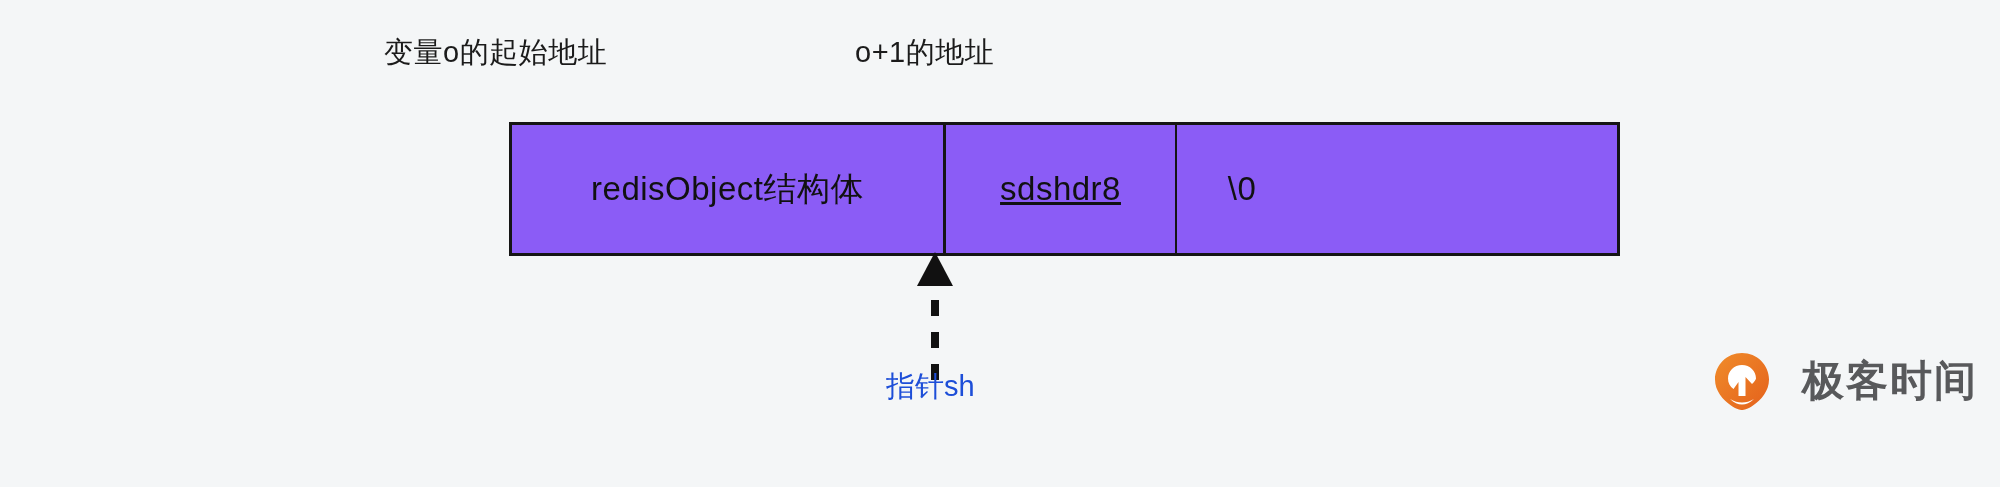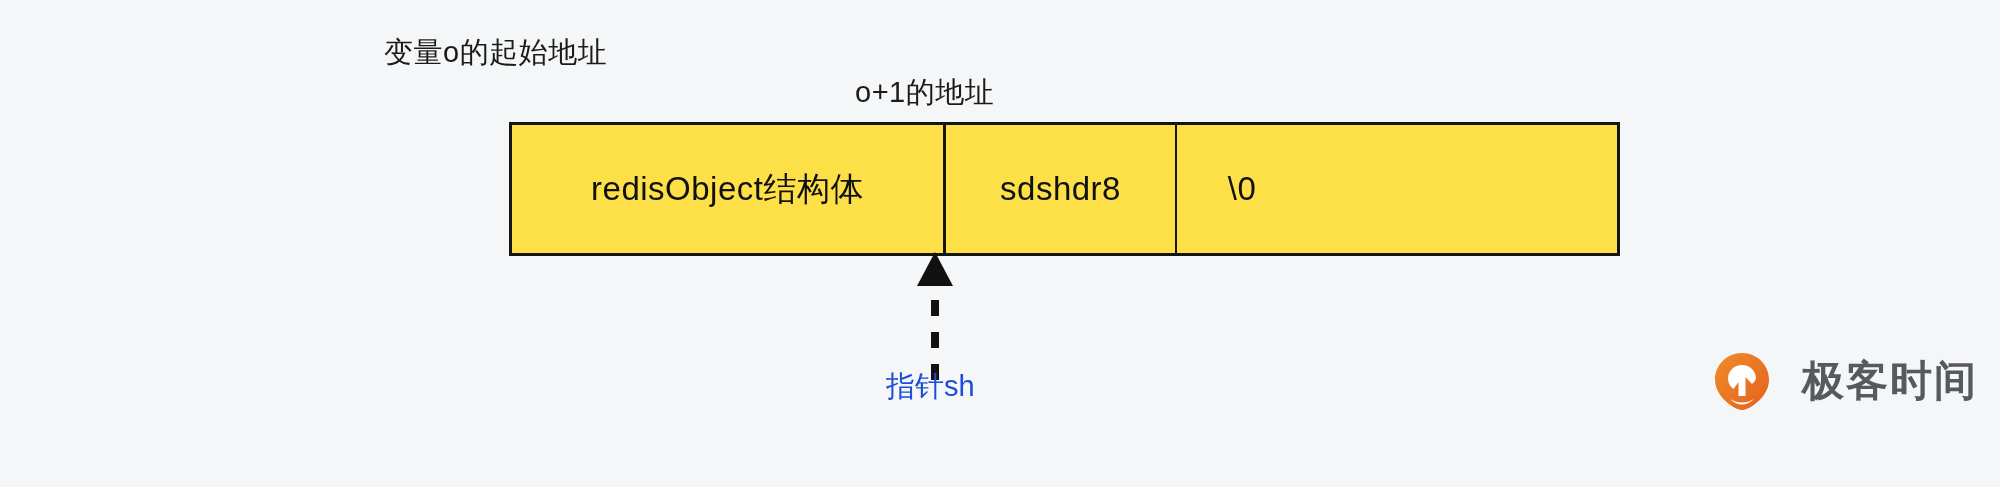--- a/index.html
+++ b/index.html
@@ -23,49 +23,49 @@
   
   .addr-label {
     position: absolute;
     font-size: 29px;
     color: #1b1b1b;
     letter-spacing: 0.5px;
     white-space: nowrap;
     line-height: 1;
   }
   #label-start { left: 384px; top: 38px; }
-  #label-next  { left: 855px; top: 38px; margin-top: 40px; }
+  #label-next  { left: 855px; top: 38px; }
 
   
   .mem-strip {
     position: absolute;
     left: 509px;
     top: 122px;
     width: 1111px;
     height: 134px;
     display: flex;
     box-sizing: border-box;
     border: 3px solid #151515;
-    background: #fde047;
+    background: #8b5cf6;
   }
   .mem-cell {
     position: relative;
     display: flex;
     align-items: center;
     justify-content: center;
     box-sizing: border-box;
     height: 100%;
     font-size: 33px;
     color: #111111;
     white-space: nowrap;
     letter-spacing: 0.5px;
   }
   .mem-cell + .mem-cell { border-left: 3px solid #151515; }
   #cell-0 { flex: 0 0 431px; }
-  #cell-1 { flex: 0 0 232px; }
+  #cell-1 { flex: 0 0 232px; text-decoration: underline; }
   #cell-2 { flex: 0 0 310px; }
   #cell-3 { flex: 0 0 132px; border-left-width: 2px; }
 
   
   .pointer-arrow {
     position: absolute;
     left: 903px;
     top: 252px;
     width: 64px;
     height: 130px;

